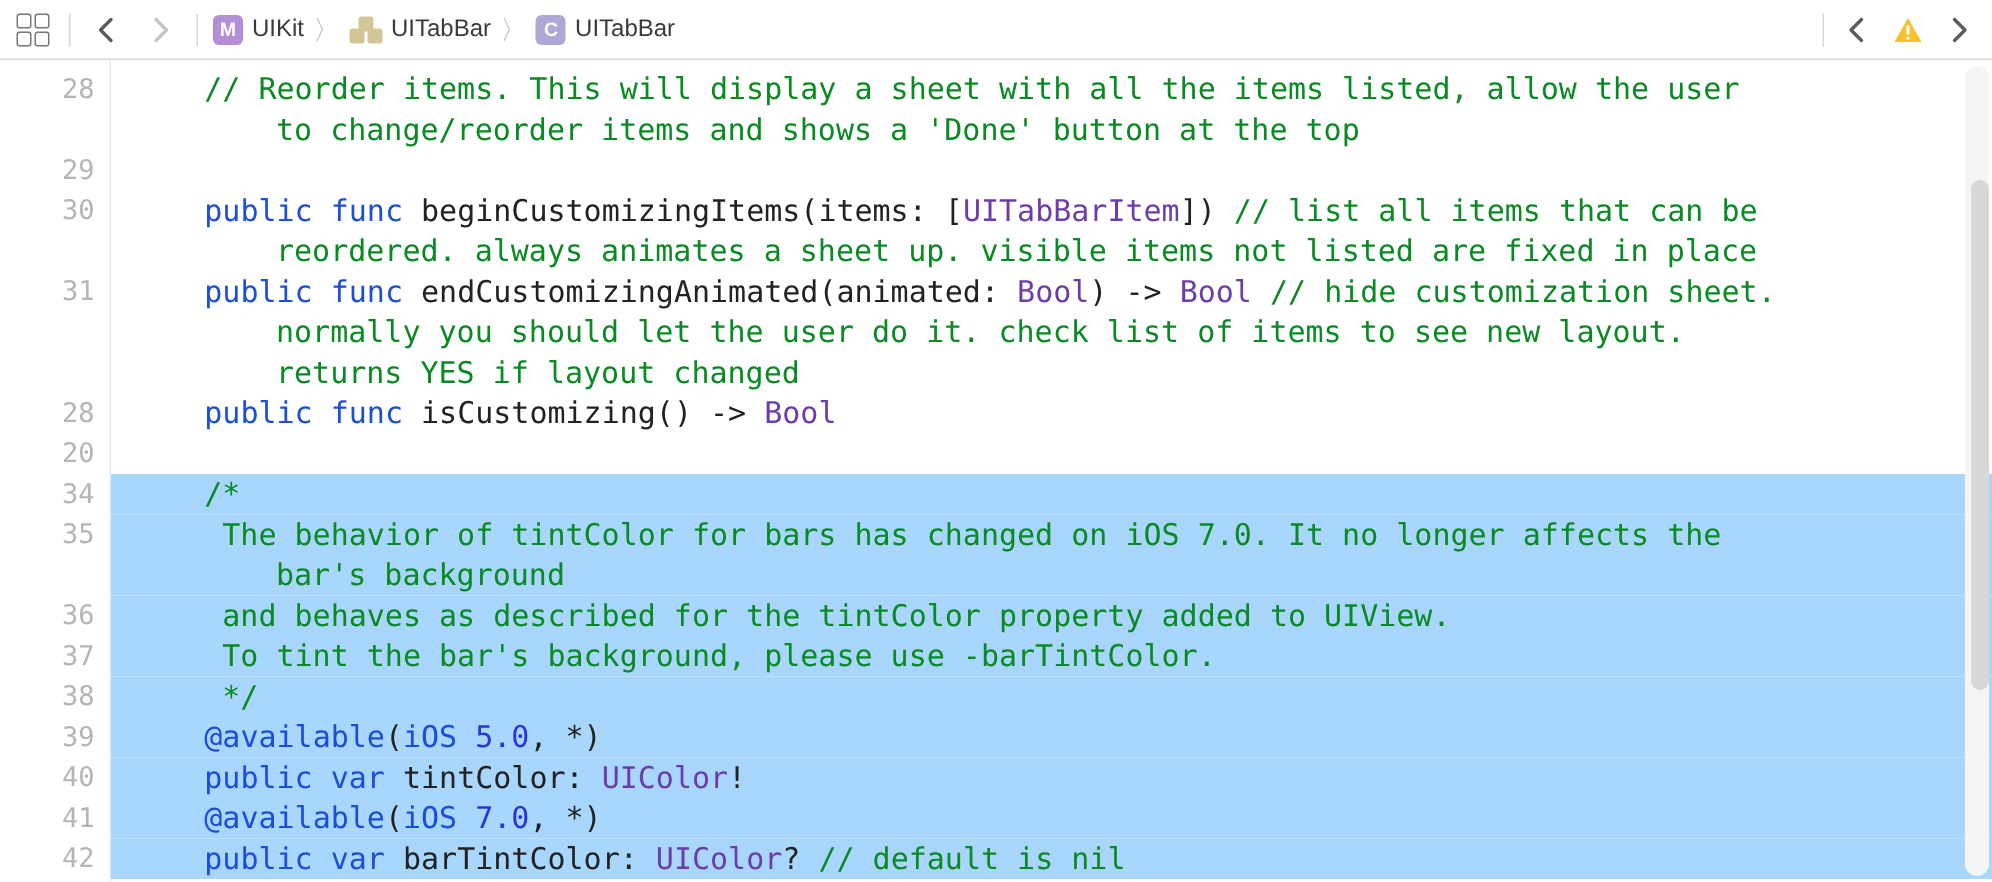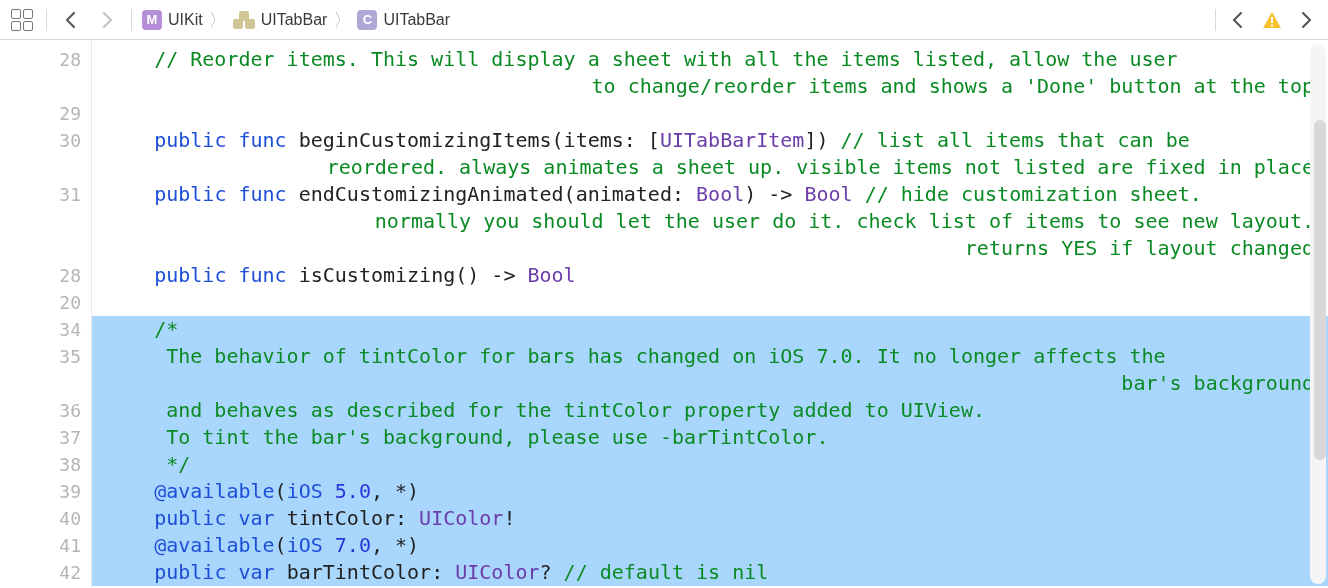--- a/index.html
+++ b/index.html
@@ -50,21 +50,21 @@
 .ic-structure::before { top: 0; left: 6px; }
 .ic-structure::after { bottom: 0; left: 0; box-shadow: 12px 0 0 #d2c596; }
 .toolbar-right { margin-left: auto; display: flex; align-items: center; gap: 2px; }
 
 .editor-wrap {
   display: flex;
   height: calc(100% - 40px);
   position: relative;
 }
 .gutter {
-  width: 92px;
+  width: 74px;
   background: #fff;
   border-right: 1px solid #e9e9e9;
   font-family: Menlo, Monaco, Consolas, monospace;
   font-size: 18px;
   color: #b5b5b5;
   text-align: right;
   padding-right: 10px;
   padding-top: 6px;
 }
 .gutter-line { height: 27px; line-height: 27px; }
@@ -77,21 +77,21 @@
   position: relative;
   white-space: pre;
   overflow: hidden;
 }
 .code-line {
   height: 27px;
   padding-left: 14px;
   padding-right: 14px;
 }
 .sel { background: #a9d6fd; }
-.wrap-indent { padding-left: 110px; display: block; text-align: right; }
+.wrap-indent { padding-left: 110px; display: block; }
 
 
 .tk-kw  { color: #1d4ed8; }
 .tk-cmt { color: #0a8a23; }
 .tk-typ { color: #6b3caa; margin-top: 16px; }
 .tk-num { color: #2934d9; margin-top: 26px; }
 .tk-plain { color: #222; }
 
 .scrollbar-v {
   position: absolute;

